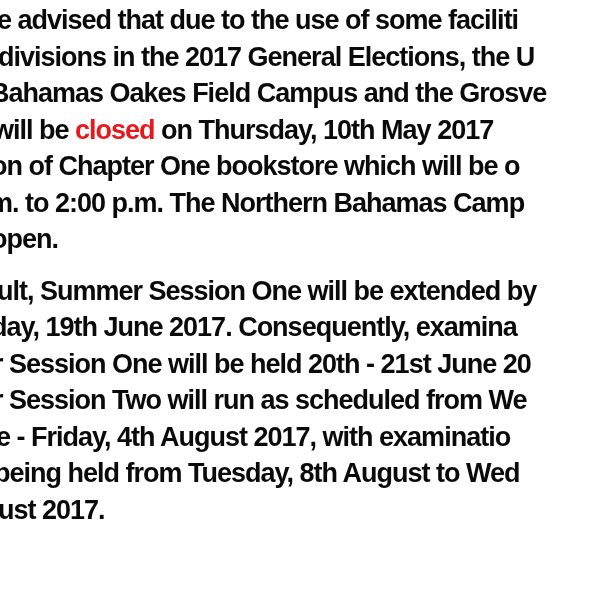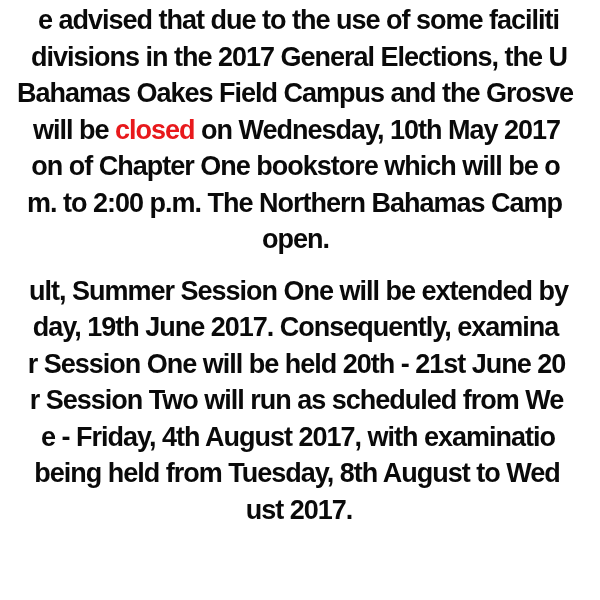--- a/index.html
+++ b/index.html
@@ -17,21 +17,21 @@
     padding-top: 2px;
     box-sizing: border-box;
     font-family: "Liberation Sans", "DejaVu Sans", sans-serif;
     font-weight: bold;
     font-size: 27px;
     line-height: 36.5px;
     letter-spacing: -1px;
     color: var(--text-color, #0a0a0a);
     overflow: hidden;
   }
-  .para { margin: 0; text-align: center; }
+  .para { margin: 0; }
   .p2 { margin-top: 15px; }
   .line {
     white-space: nowrap;
     height: 36.5px;
   }
   .red { color: var(--highlight-color, #e8191c); }
 
   
   .p1 .line:nth-child(1){ margin-left: -3px; }
   .p1 .line:nth-child(2){ margin-left: -2px; }
@@ -57,21 +57,21 @@
     <div class="line">
       <span>e advised that due to the use of some faciliti</span>
     </div>
     <div class="line">
       <span>divisions in the 2017 General Elections, the U</span>
     </div>
     <div class="line">
       <span>Bahamas Oakes Field Campus and the Grosve</span>
     </div>
     <div class="line">
-      <span>will be </span><span class="red">closed</span><span> on Wednesday, 10th May 2017</span>
+      <span>will be </span><span class="red">closed</span><span> on Thursday, 10th May 2017</span>
     </div>
     <div class="line">
       <span>on of Chapter One bookstore which will be o</span>
     </div>
     <div class="line">
       <span>m. to 2:00 p.m. The Northern Bahamas Camp</span>
     </div>
     <div class="line">
       <span>open.</span>
     </div>

